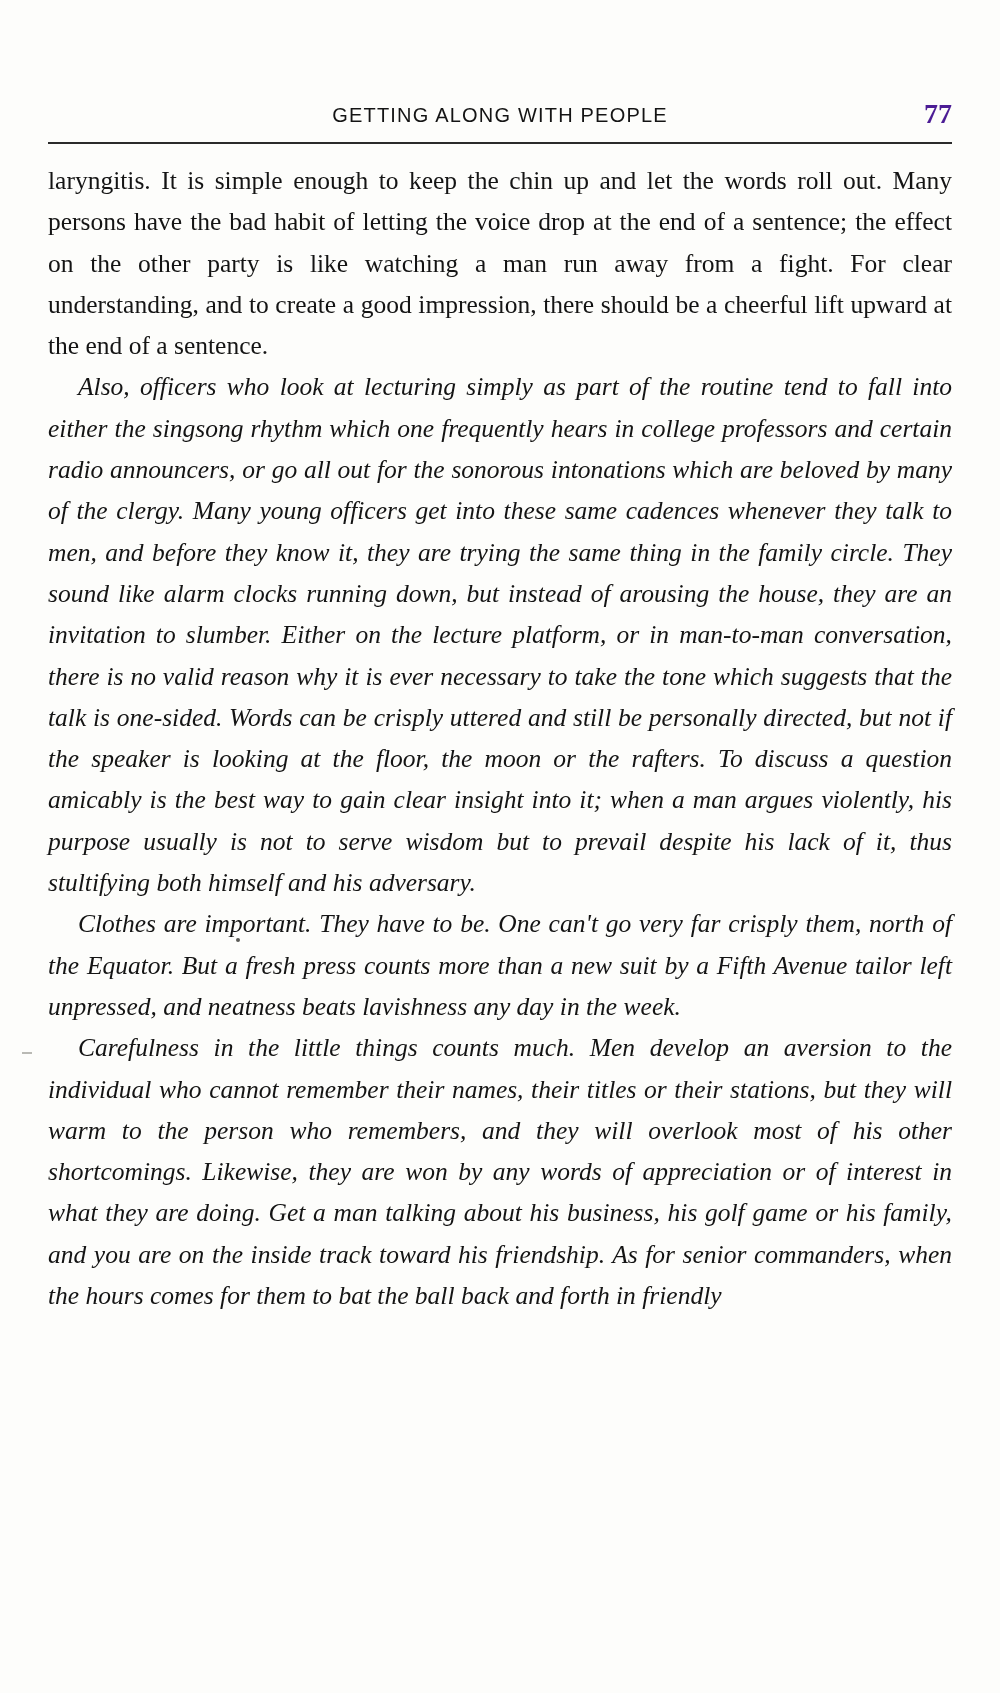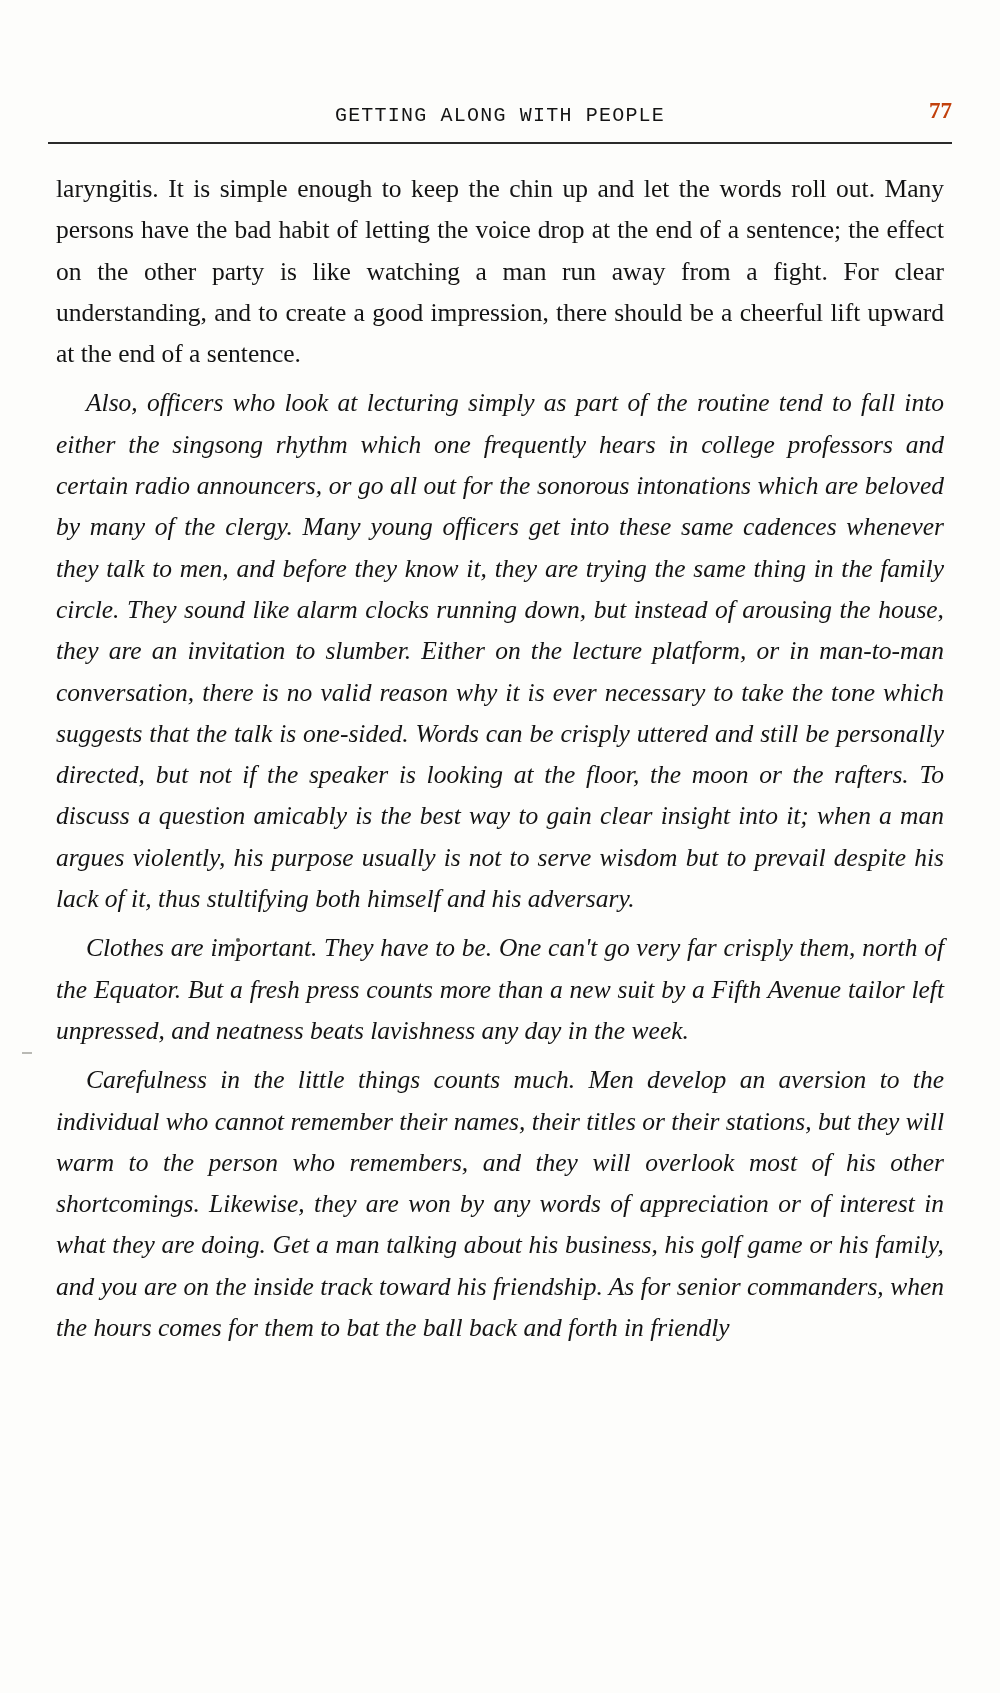--- a/index.html
+++ b/index.html
@@ -26,34 +26,34 @@
     left: 48px;
     right: 48px;
     top: 104px;
     height: 34px;
     display: flex;
     align-items: baseline;
     justify-content: center;
   }
   .running-head {
     font-variant: small-caps;
-    font-family: Liberation Mono, monospace;
+    font-family: Liberation Sans, sans-serif;
     font-size: 20px;
     letter-spacing: 1.2px;
     color: #141414;
     text-transform: uppercase;
     font-weight: 400;
   }
   .folio {
     position: absolute;
     right: 0px;
     top: -6px;
-    font-size: 23px;
+    font-size: 28px;
     font-weight: 700;
-    color: #c2410c;
+    color: #4c1d95;
     font-family: "Liberation Serif", serif;
   }
   .rule {
     position: absolute;
     left: 48px;
     right: 48px;
     top: 142px;
     height: 2px;
     background: #2a2a2a;
   }
@@ -62,21 +62,21 @@
     left: 48px;
     right: 48px;
     top: 160px;
     font-size: 25.5px;
     line-height: 41.3px;
     text-align: justify;
     text-justify: inter-word;
     color: #141414;
   }
   .body-text p {
-    margin: 8px;
+    margin: 0;
     text-indent: 0;
     hyphens: manual;
   }
   .body-text p.indent {
     text-indent: 30px;
     font-style: italic;
   }
   .body-text p + p {
     margin-top: 0;
   }

